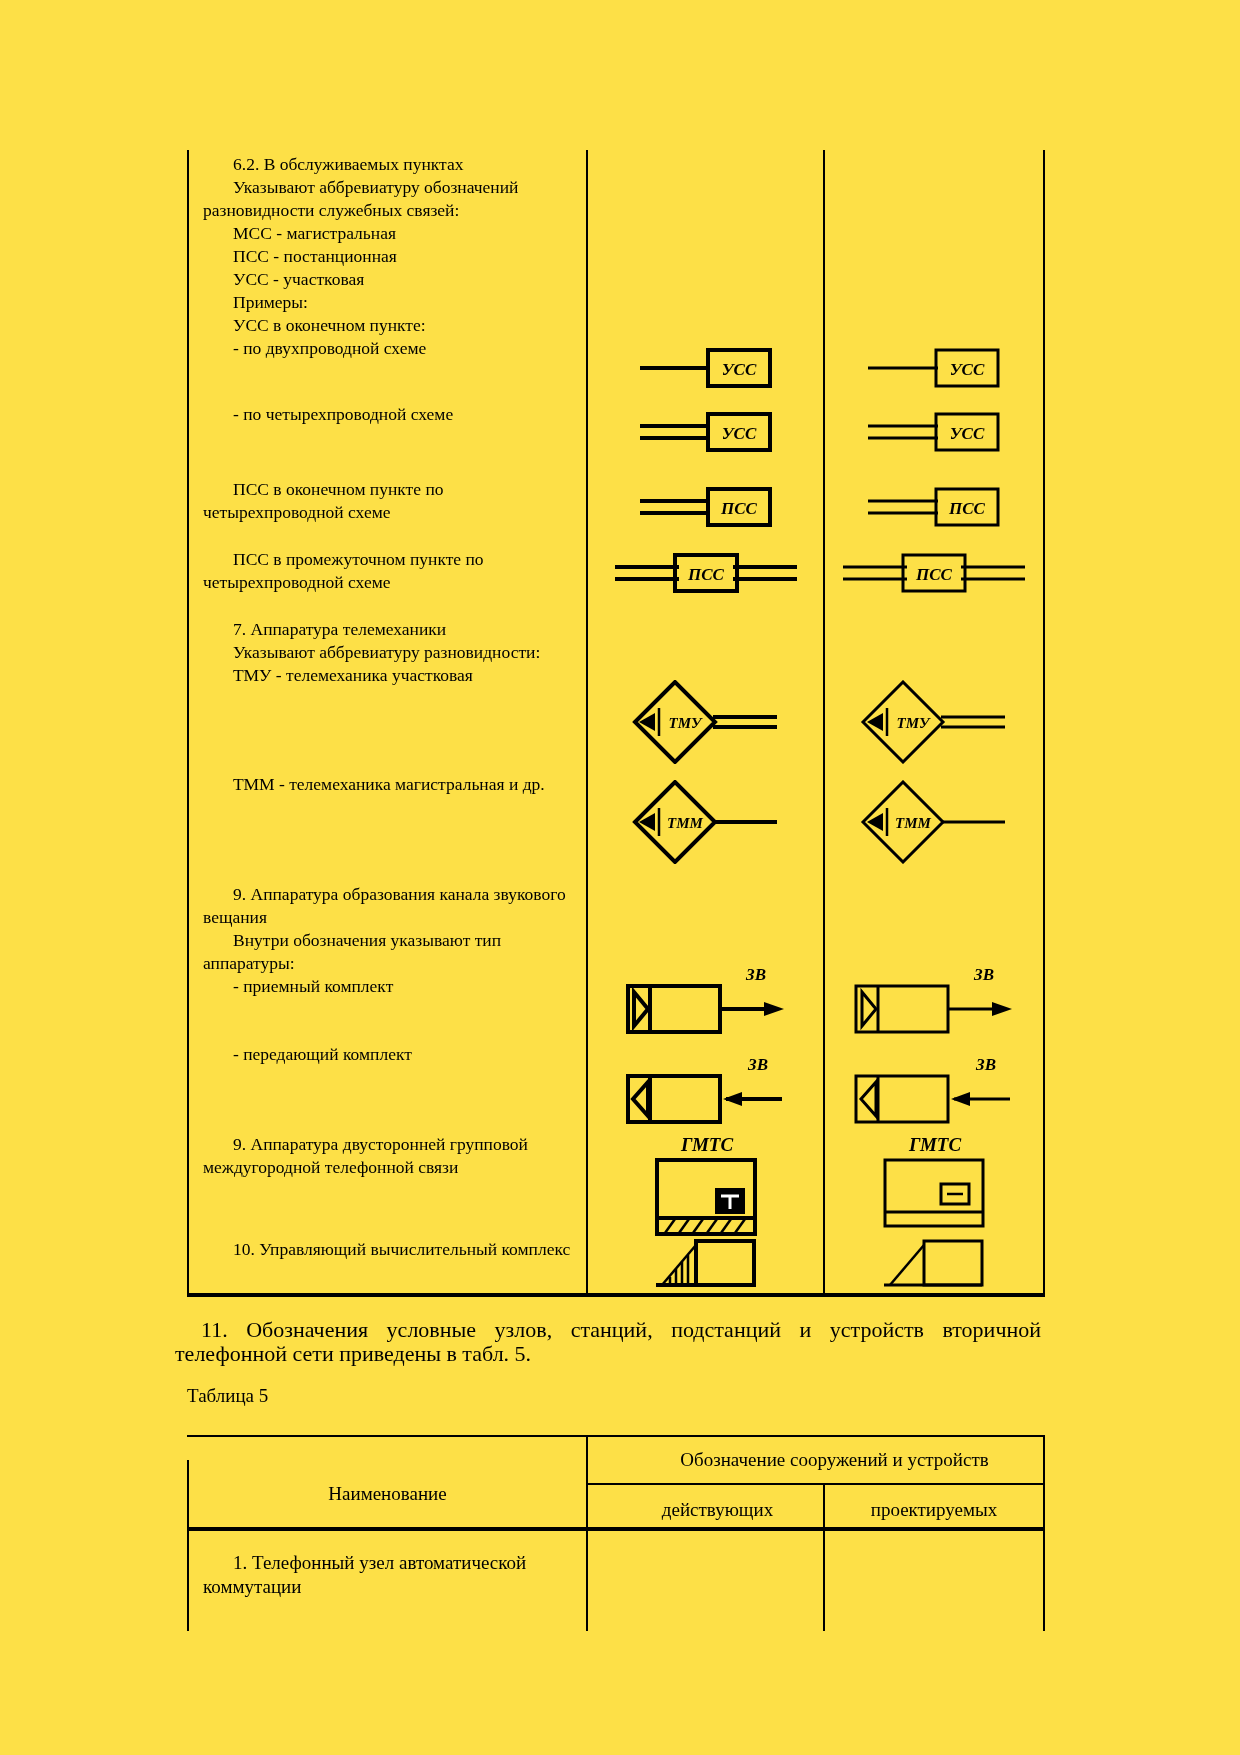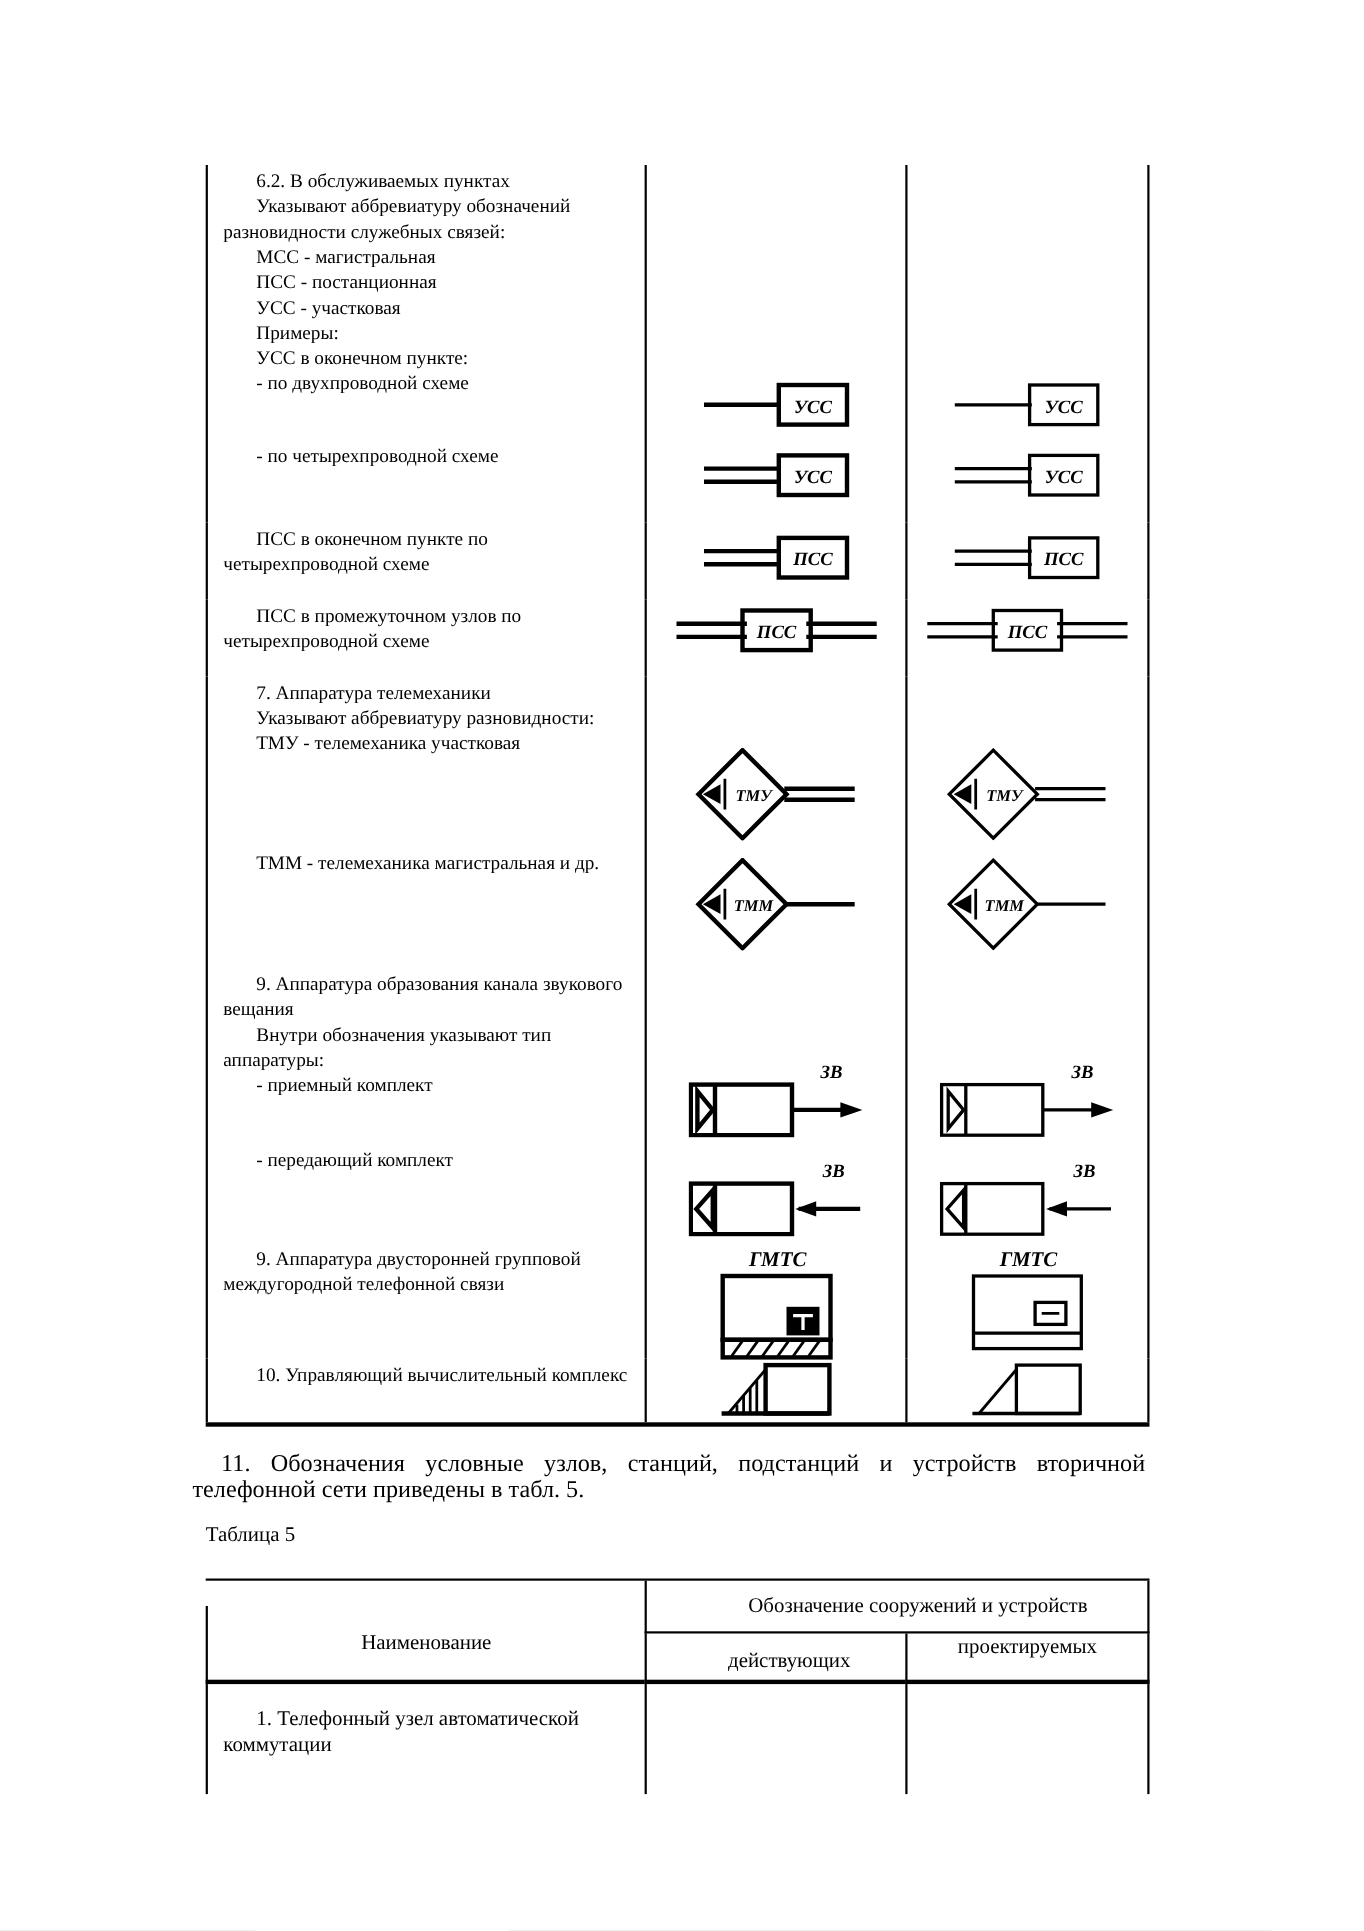--- a/index.html
+++ b/index.html
@@ -1,19 +1,19 @@
 <!DOCTYPE html>
 <html><head>
 <meta charset="utf-8">
 <style>
   html,body{margin:0;padding:0;background:#e8e8e8;}
   .page{
     position:relative;
     width:1240px;height:1755px;
-    background:#ffffff;
+    background:#fde047;
     color:#000;
     font-family:"Liberation Serif","DejaVu Serif",serif;
     overflow:hidden;
   }
   
   .t1{
     position:absolute;left:187px;top:150px;width:858px;
     display:grid;
     grid-template-columns:399px 237px 222px;
     grid-template-rows:250px 75px 70px 70px 155px 110px 160px 90px 105px 58px;
@@ -53,21 +53,21 @@
     font-size:19px;
   }
   .t5 > div{box-sizing:border-box;}
   .h-name{grid-column:1;grid-row:1/3;border-left:2px solid #000;border-bottom:4px solid #000;
           display:flex;align-items:center;justify-content:center;margin-top:23px;}
   .h-desig{grid-column:2/4;grid-row:1;border-left:2px solid #000;border-right:2px solid #000;
            border-bottom:2px solid #000;display:flex;align-items:center;justify-content:center;padding-left:38px;}
   .h-ex{grid-column:2;grid-row:2;border-left:2px solid #000;border-bottom:4px solid #000;
         display:flex;align-items:flex-end;justify-content:center;padding-bottom:6px;padding-left:24px;}
   .h-pl{grid-column:3;grid-row:2;border-left:2px solid #000;border-right:2px solid #000;border-bottom:4px solid #000;
-        display:flex;align-items:flex-end;justify-content:center;padding-bottom:18px;}
+        display:flex;align-items:flex-end;justify-content:center;padding-bottom:6px;}
   .r1-name{grid-column:1;grid-row:3;border-left:2px solid #000;padding:20px 10px 0 14px;}
   .r1-name p{margin:0;text-indent:30px;line-height:24px;}
   .r1-ex{grid-column:2;grid-row:3;border-left:2px solid #000;}
   .r1-pl{grid-column:3;grid-row:3;border-left:2px solid #000;border-right:2px solid #000;}
 </style>
 </head>
 <body>
 
 <div class="page">
 
@@ -132,21 +132,21 @@
     <div class="c3 sym" style="align-items:flex-start;padding-top:8px;">
       <svg class="b" width="140" height="48" viewBox="0 0 140 48">
         <line class="s" x1="4" y1="18" x2="74" y2="18"></line>
         <line class="s" x1="4" y1="30" x2="74" y2="30"></line>
         <rect class="s" x="72" y="6" width="62" height="36"></rect>
         <text x="103" y="31">ПСС</text>
       </svg>
     </div>
 
     <div class="c1">
-      <p>ПСС в промежуточном узлов по четырехпроводной схеме</p>
+      <p>ПСС в промежуточном пункте по четырехпроводной схеме</p>
     </div>
     <div class="c2 sym" style="align-items:flex-start;padding-top:4px;">
       <svg class="a" width="190" height="48" viewBox="0 0 190 48">
         <line class="s" x1="4" y1="18" x2="68" y2="18"></line>
         <line class="s" x1="4" y1="30" x2="68" y2="30"></line>
         <rect class="s" x="64" y="6" width="62" height="36"></rect>
         <line class="s" x1="122" y1="18" x2="186" y2="18"></line>
         <line class="s" x1="122" y1="30" x2="186" y2="30"></line>
         <text x="95" y="31">ПСС</text>
       </svg>

